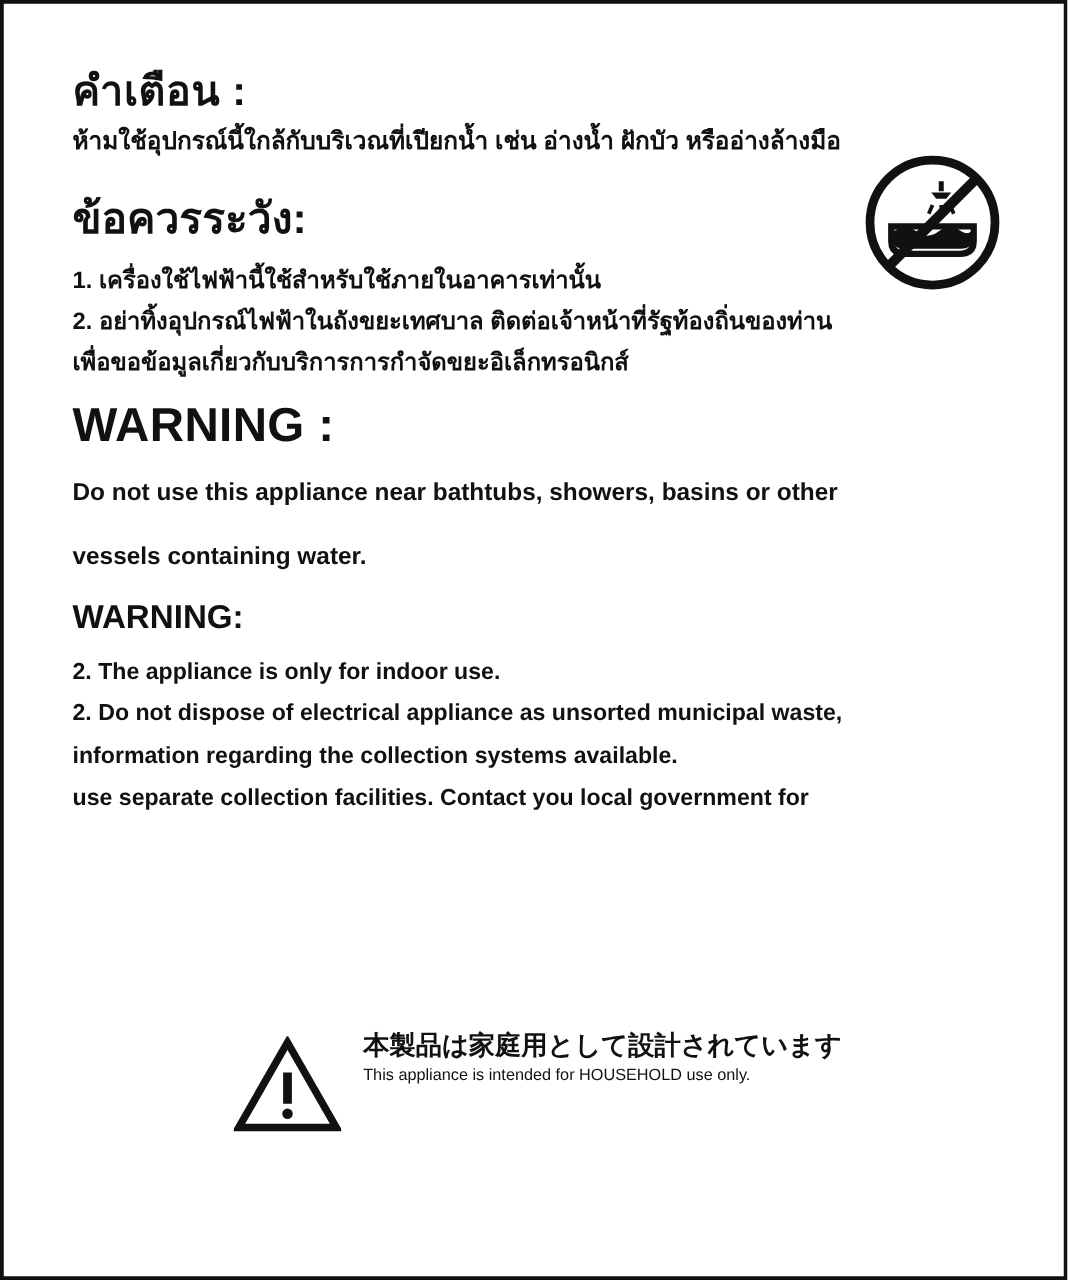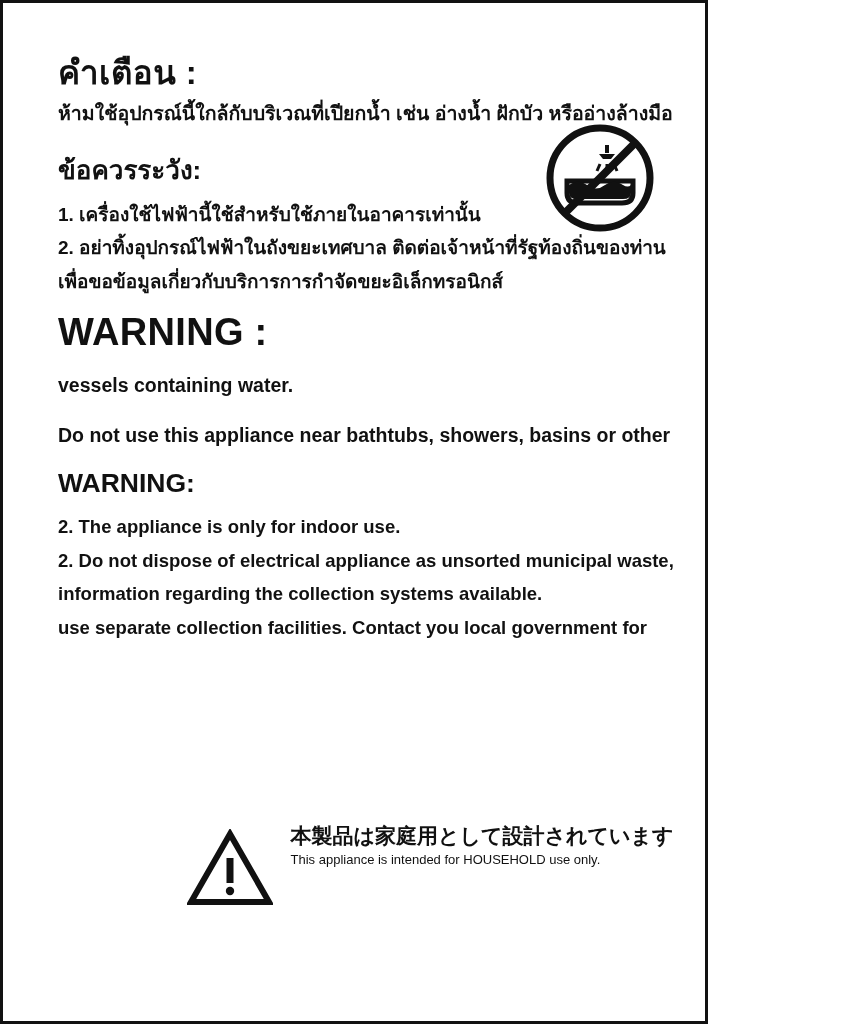--- a/index.html
+++ b/index.html
@@ -10,21 +10,21 @@
   }
   body {
     width: 854px;
     height: 1024px;
     font-family: "Liberation Sans", sans-serif;
     color: #111111;
     overflow: hidden;
   }
   .page {
     position: relative;
-    width: 708px;
+    width: 854px;
     height: 1024px;
     background: #ffffff;
     border: 3px solid #111111;
     padding: 8px;
   }
   .content {
     position: absolute;
     left: 55px;
     top: 50px;
     width: 745px;
@@ -39,21 +39,21 @@
     margin: 0 0 6px 0;
   }
   .th-warn-body {
     font-size: 19.5px;
     font-weight: bold;
     line-height: 1.5;
     margin: 0 0 27px 0;
     width: 745px;
   }
   .th-caution-title {
-    font-size: 26px;
+    font-size: 34px;
     font-weight: bold;
     line-height: 1.2;
     margin: 0 0 12px 0;
   }
   .th-list {
     margin: 0 0 6px 0;
     width: 720px;
   }
   .th-li {
     font-size: 19px;
@@ -153,22 +153,22 @@
     <p class="th-warn-body">ห้ามใช้อุปกรณ์นี้ใกล้กับบริเวณที่เปียกน้ำ เช่น อ่างน้ำ ฝักบัว หรืออ่างล้างมือ</p>
 
     <h2 class="th-caution-title">ข้อควรระวัง:</h2>
     <div class="th-list">
       <p class="th-li">1. เครื่องใช้ไฟฟ้านี้ใช้สำหรับใช้ภายในอาคารเท่านั้น</p>
       <p class="th-li">2. อย่าทิ้งอุปกรณ์ไฟฟ้าในถังขยะเทศบาล ติดต่อเจ้าหน้าที่รัฐท้องถิ่นของท่าน</p>
       <p class="th-li">เพื่อขอข้อมูลเกี่ยวกับบริการการกำจัดขยะอิเล็กทรอนิกส์</p>
     </div>
 
     <h2 class="en-warn-title">WARNING :</h2>
+    <p class="en-warn-body">Do not use this appliance near bathtubs, showers, basins or other</p>
     <p class="en-warn-body">vessels containing water.</p>
-    <p class="en-warn-body">Do not use this appliance near bathtubs, showers, basins or other</p>
 
     <h2 class="en-warn-title2">WARNING:</h2>
     <div class="en-list">
       <p class="en-li">2. The appliance is only for indoor use.</p>
       <p class="en-li">2. Do not dispose of electrical appliance as unsorted municipal waste,</p>
       <p class="en-li">information regarding the collection systems available.</p>
       <p class="en-li">use separate collection facilities. Contact you local government for</p>
     </div>
   </div>
 

